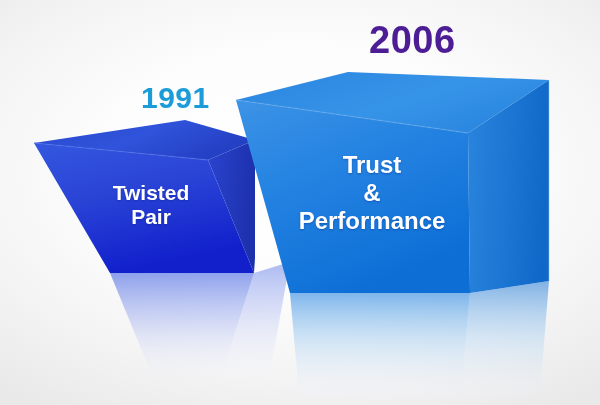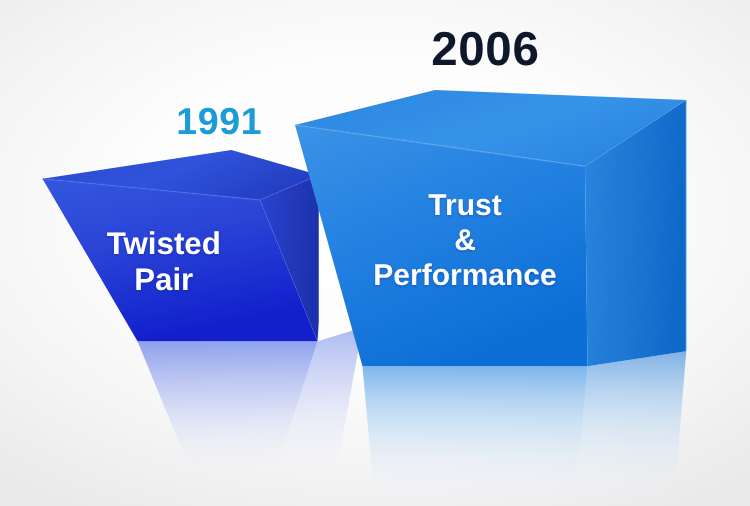--- a/index.html
+++ b/index.html
@@ -58,24 +58,24 @@
     position: absolute;
     color: #ffffff;
     font-weight: bold;
     text-align: center;
     line-height: 1.16;
     white-space: pre-line;
     user-select: none;
     text-shadow: 0 1px 2px rgba(12, 26, 120, 0.35);
   }
   #label-left {
-    left: 56px;
+    left: 76px;
     top: 181px;
     width: 150px;
-    font-size: 25px;
+    font-size: 21px;
   }
   #label-right {
     left: 272px;
     top: 151px;
     width: 200px;
     font-size: 24px;
   }
 </style>
 </head>
 <body>
@@ -161,21 +161,21 @@
         <polygon points="236,100 468,133 470,293 290,293" fill="url(#gRightFront)"></polygon>
 
         <polyline points="236,100 468,133" fill="none" stroke="#62a8ec" stroke-opacity="0.5" stroke-width="1.4"></polyline>
         <polyline points="549,80 549,281" fill="none" stroke="#8cc6f2" stroke-opacity="0.45" stroke-width="1.2"></polyline>
       </g>
     </svg>
   </div>
 
   <div class="year-label" id="year-left" style="color: rgb(27, 155, 216);">1991</div>
 
-  <div class="year-label" id="year-right" style="color: #0f172a;">2006</div>
+  <div class="year-label" id="year-right" style="color: #4c1d95; margin-left: 24px;">2006</div>
 
   <div class="face-label" id="label-left" style="color: rgb(255, 255, 255);">Twisted
 Pair</div>
 
   <div class="face-label" id="label-right" style="color: rgb(255, 255, 255);">Trust
 &amp;
 Performance</div>
 
 </div>
 

